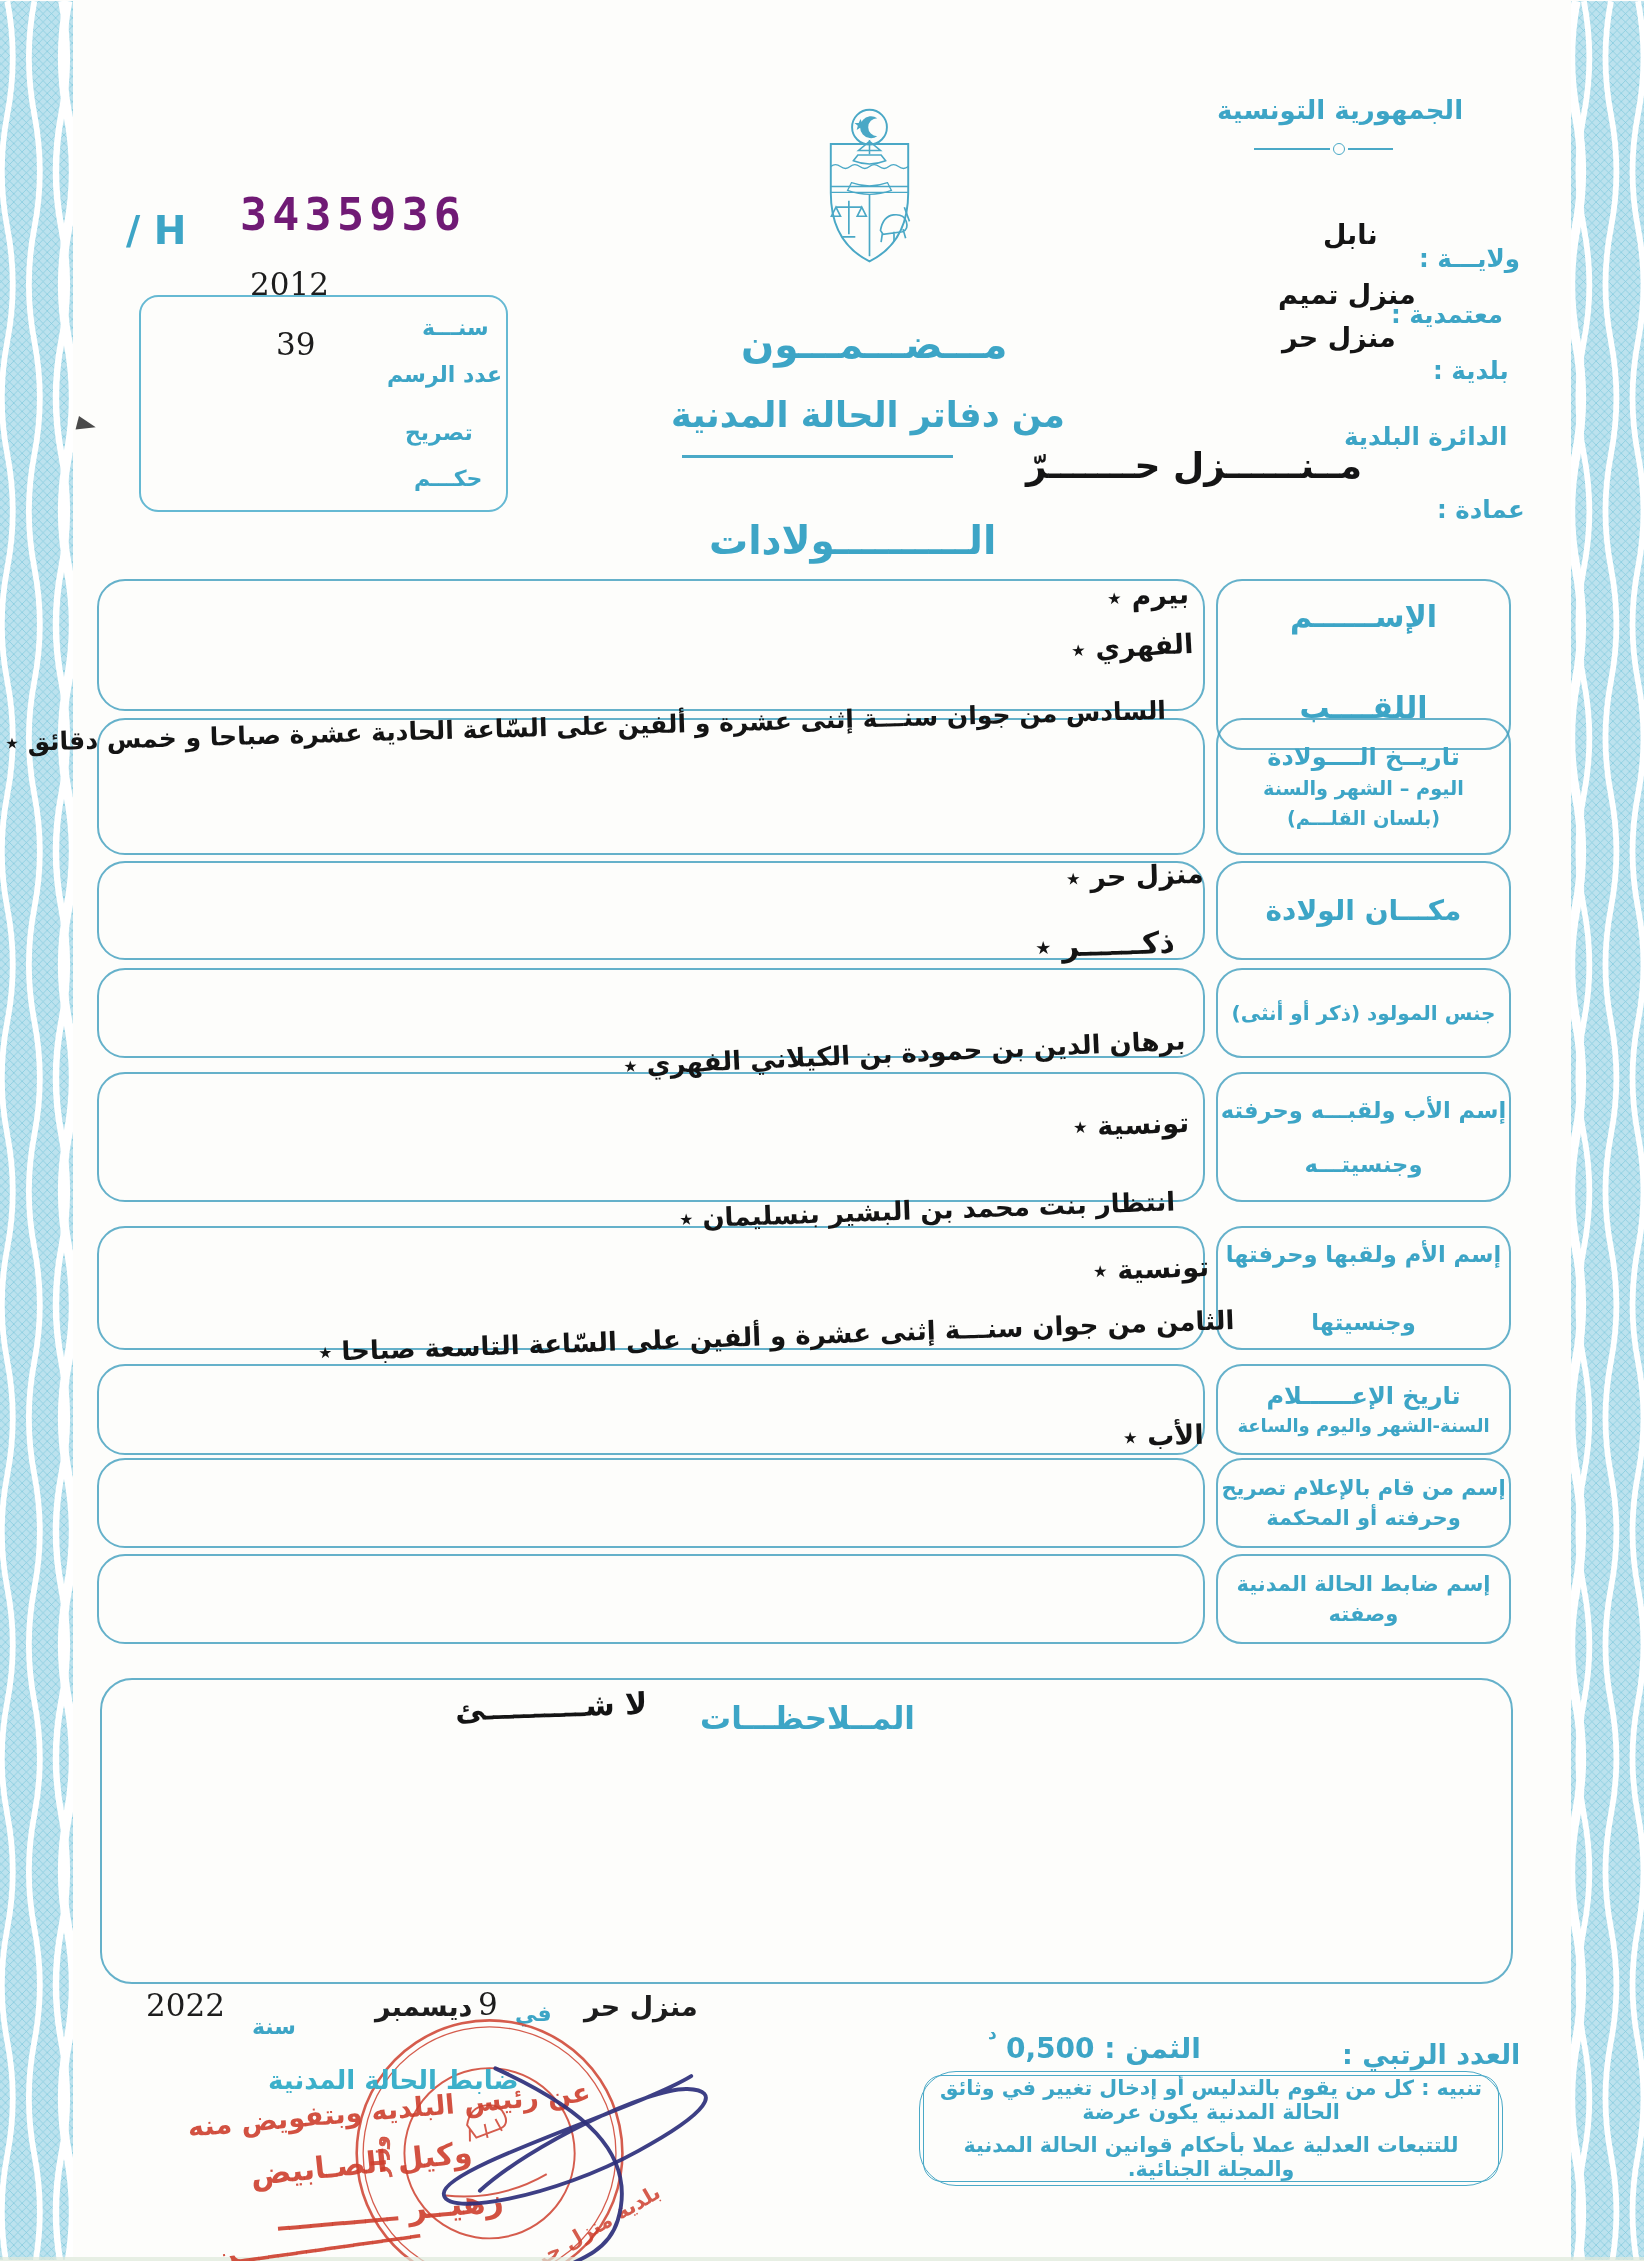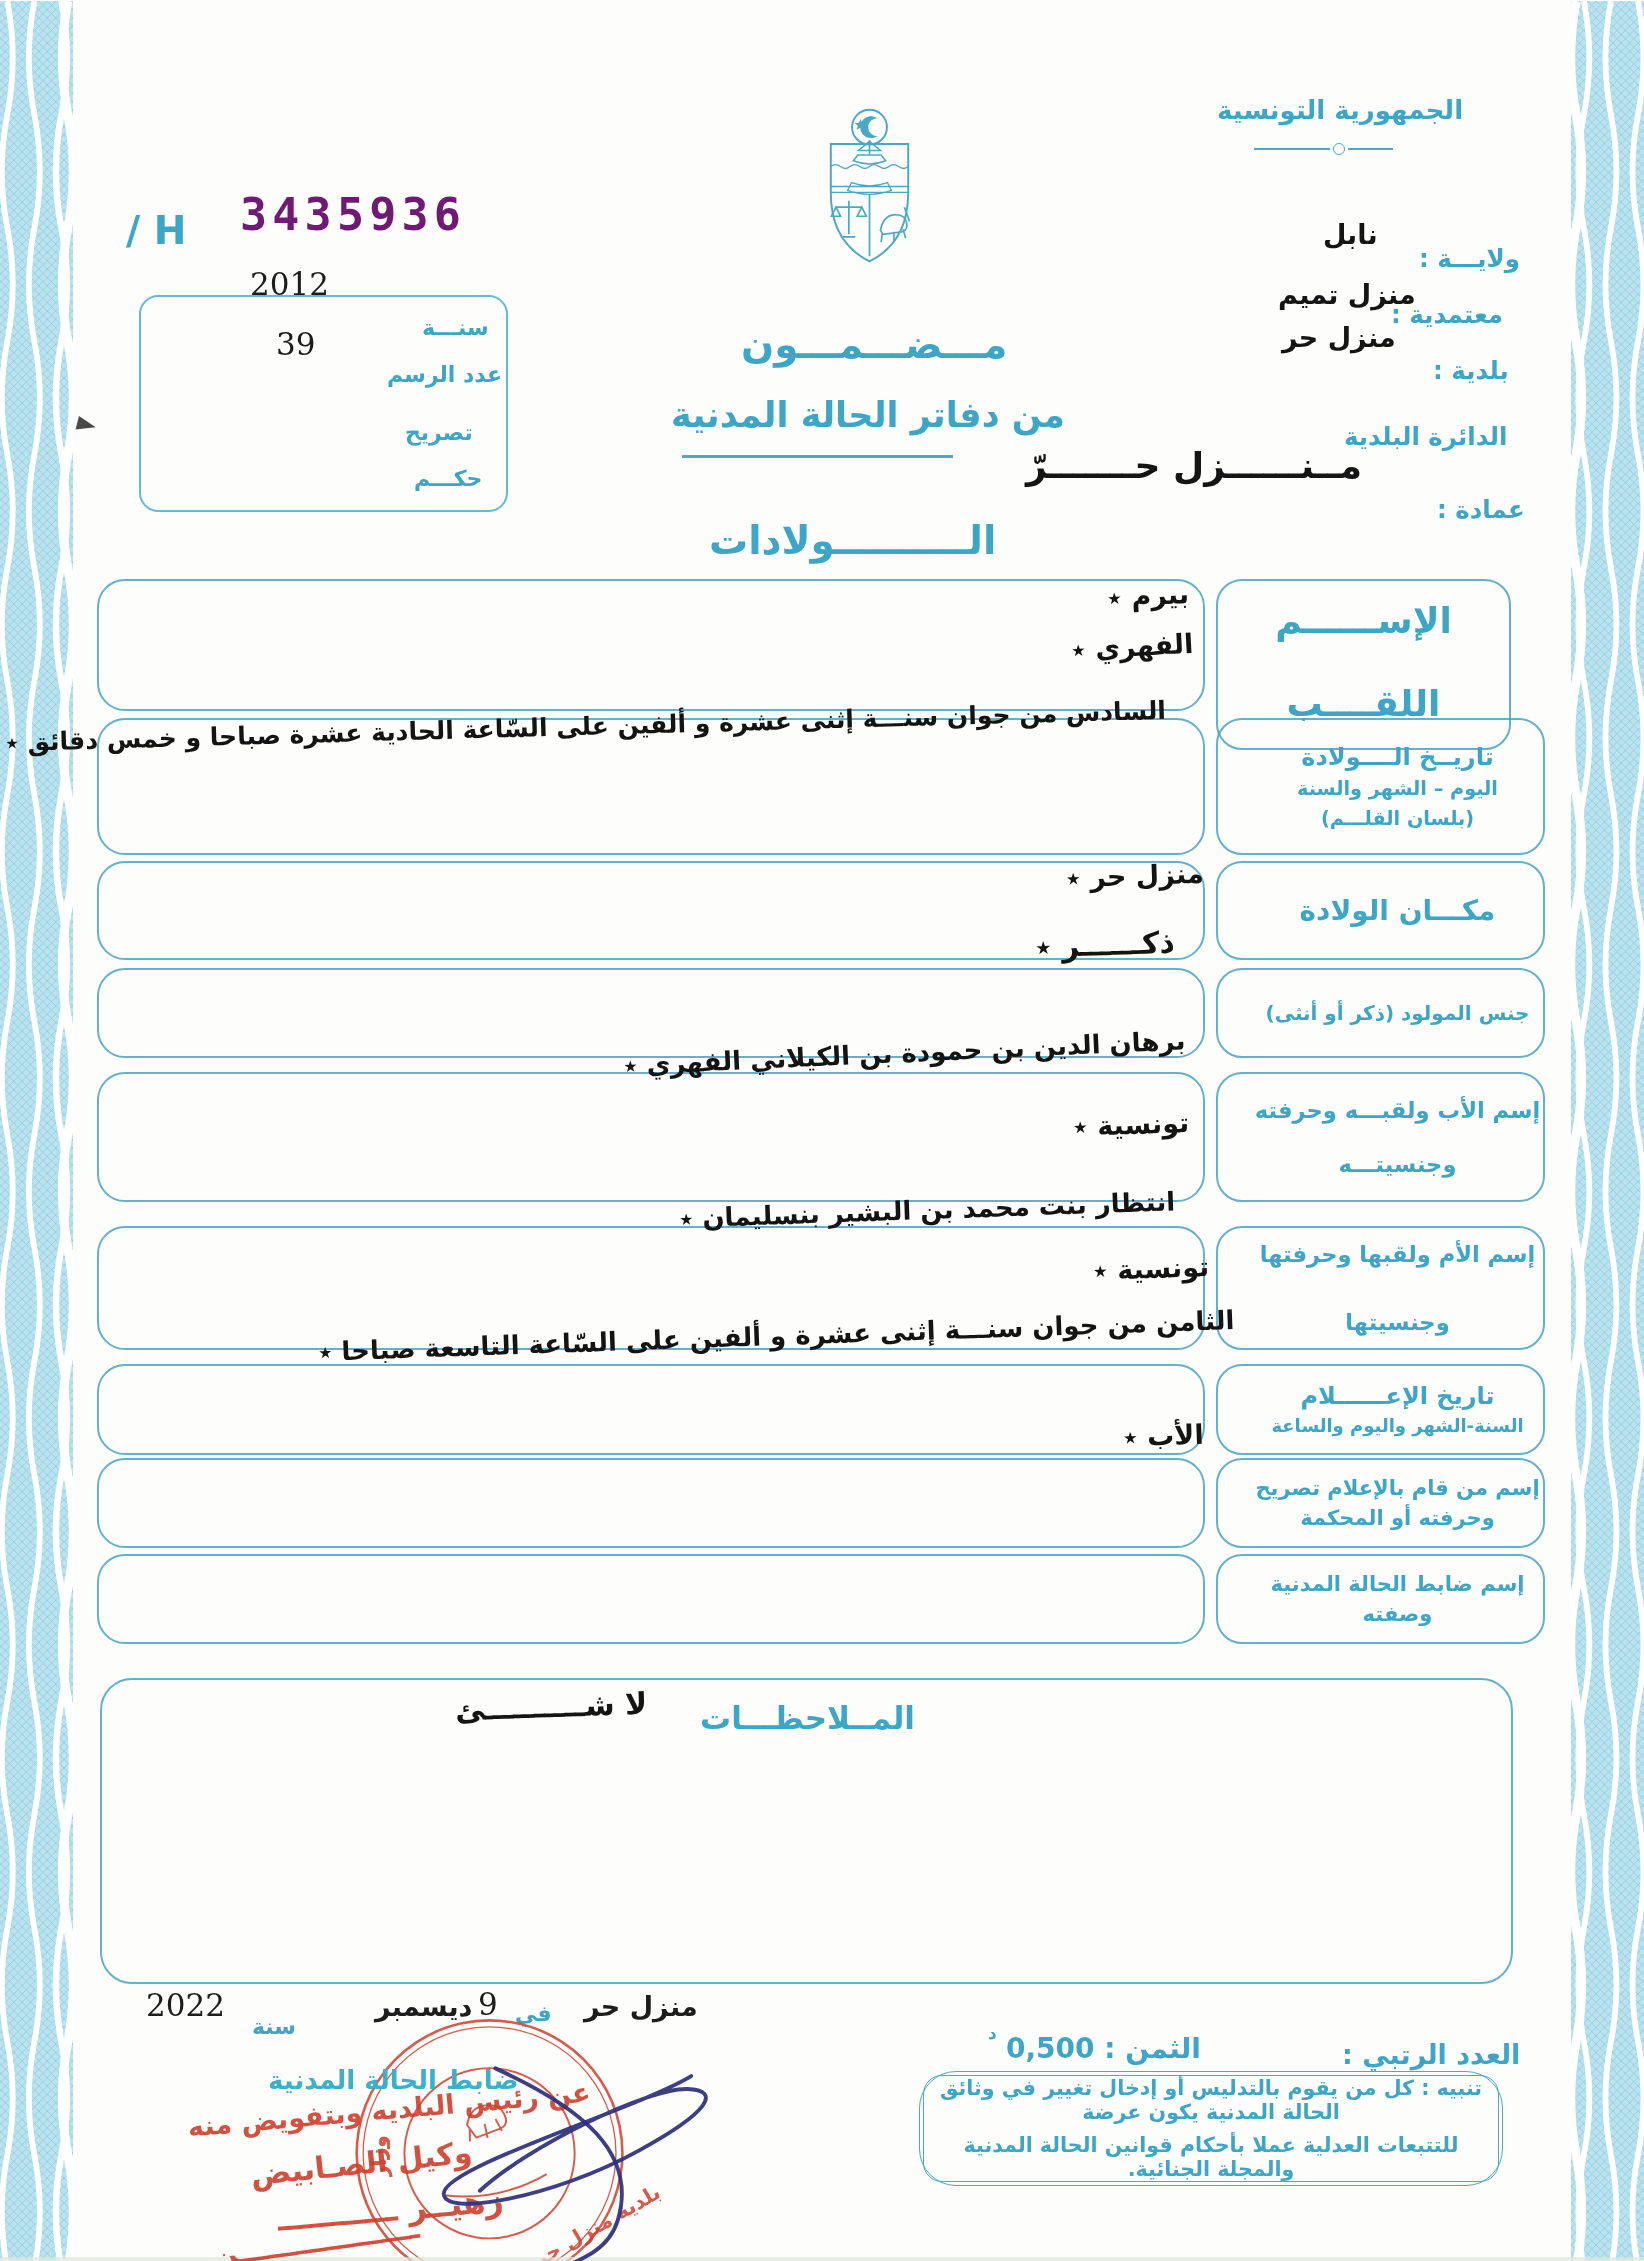--- a/index.html
+++ b/index.html
@@ -7,23 +7,23 @@
     position:relative;width:1644px;height:2261px;background:#fdfdfb;
     overflow:hidden;font-family:"DejaVu Sans",sans-serif;direction:rtl;
   }
   .abs{position:absolute;}
   .teal{color:#3da5c6;}
   .lbl{color:#3da5c6;font-weight:700;}
   
   .vbox{position:absolute;left:97px;width:1104px;border:2.6px solid rgba(62,158,190,.8);border-radius:28px;}
   .lbox{position:absolute;left:1216px;width:291px;border:2.6px solid rgba(62,158,190,.8);border-radius:26px;
         color:#3da5c6;font-weight:700;display:flex;flex-direction:column;align-items:center;
-        justify-content:center;text-align:center;gap:5.2px;font-size:24px;line-height:1.25;padding-left:34px;}
+        justify-content:center;text-align:center;gap:5.2px;font-size:24px;line-height:1.25;}
   .lbox .sub{font-size:19.3px;font-weight:700;}
-  .spread{justify-content:space-between;padding:17px 0 22px;font-size:36px;}
+  .spread{justify-content:space-between;padding:17px 0 22px;font-size:30px;}
   .val{position:absolute;color:#141414;font-weight:700;font-size:27px;white-space:nowrap;}
   .typed{font-family:"DejaVu Serif","DejaVu Sans",serif;color:#1d1d1d;}
   .hdrlabel{position:absolute;color:#3da5c6;font-weight:700;font-size:24.5px;white-space:nowrap;}
   .hdrval{position:absolute;color:#151515;font-weight:700;font-size:27px;white-space:nowrap;}
   .warnbox{position:absolute;left:919px;top:2071px;width:584px;height:115px;border:1.9px solid #4aa9c7;border-radius:37px;padding:3.2px;box-sizing:border-box;}
   .warninner{width:100%;height:100%;border:1.3px solid #4aa9c7;border-radius:19px;box-sizing:border-box;
              display:flex;flex-direction:column;justify-content:center;gap:9px;text-align:center;
              color:#3da5c6;font-weight:700;font-size:20.6px;}
   .stampred{color:rgba(205,62,44,.9);font-weight:700;white-space:nowrap;position:absolute;}
   .sep-line{position:absolute;height:1.9px;background:#4aa9c7;}

